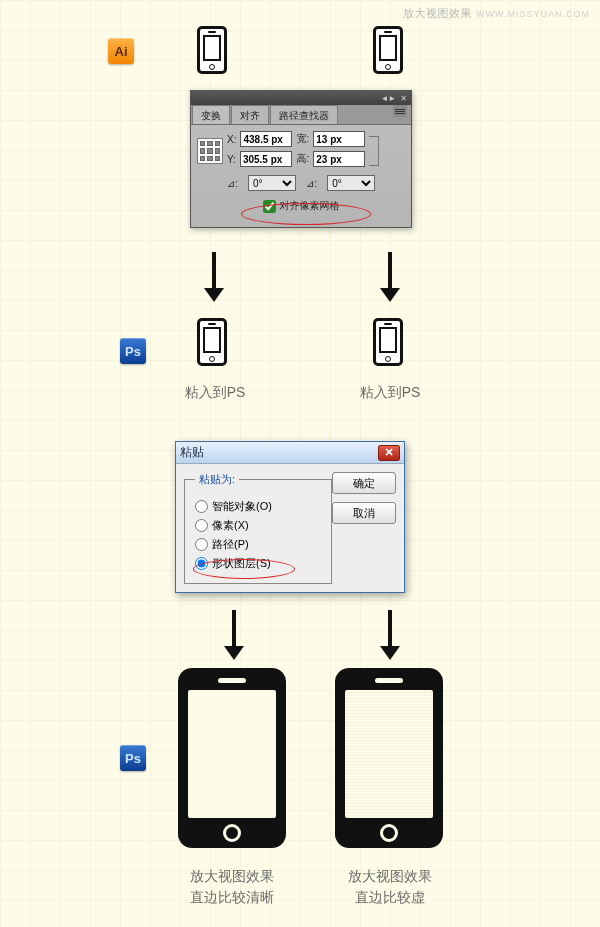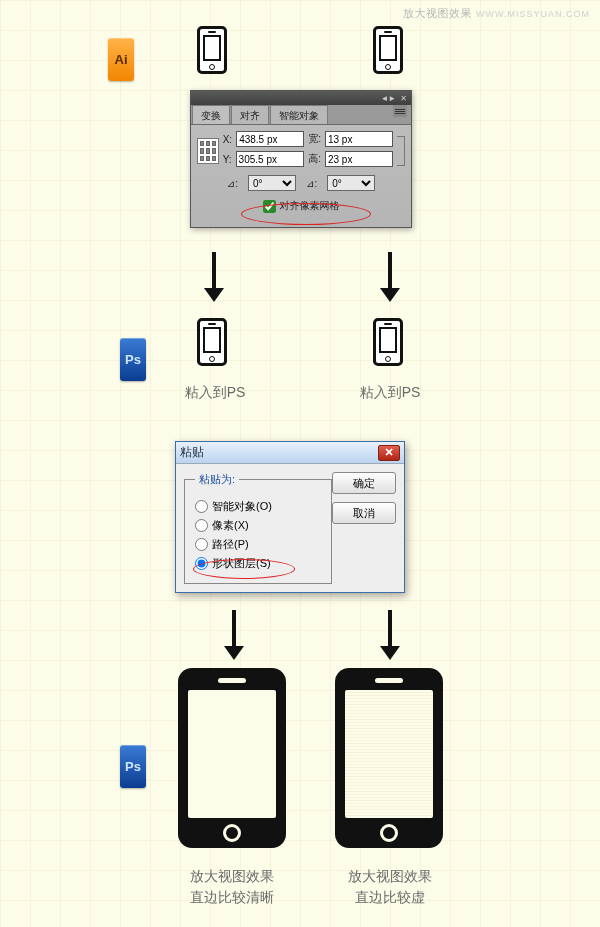--- a/index.html
+++ b/index.html
@@ -17,21 +17,21 @@
   .watermark {
     position: absolute;
     top: 6px; right: 10px;
     font-size: 11px;
     color: #b8b8b8;
     letter-spacing: 0.5px;
   }
   .watermark .url { font-size: 9px; color: #cfcfcf; margin-left: 4px; letter-spacing: 1px; }
 
   .app-icon {
-    width: 26px; height: 43px;
+    width: 26px; height: 26px;
     border-radius: 3px;
     position: absolute;
     display: flex; align-items: center; justify-content: center;
     font-weight: bold; font-size: 13px;
     box-shadow: 0 1px 2px rgba(0,0,0,0.3), inset 0 1px 0 rgba(255,255,255,0.3);
   }
   .ai-icon { background: linear-gradient(#ffb347,#f28500); color: #5a2d00; }
   .ps-icon { background: linear-gradient(#3a7bd5,#0a3d91); color: #cde4ff; margin-left: 12px; }
 
   .phone-small {
@@ -148,22 +148,22 @@
   .panel .row { display: flex; align-items: center; gap: 4px; margin-bottom: 4px; }
   .panel .ref {
     width: 26px; height: 26px;
     background: #fff;
     border: 1px solid #777;
     display: grid; grid-template-columns: repeat(3,1fr); grid-template-rows: repeat(3,1fr);
     padding: 2px; gap: 2px;
   }
   .panel .ref i { background: #888; border: 1px solid #666; }
   .panel input[type=text] {
-    width: 68px; height: 16px; font-size: 10px;
-    border: 1px solid #555; background: #fff; padding: 0 2px;
+    width: 52px; height: 16px; font-size: 10px;
+    border: 1px solid #555; background: #fff; padding: 0 2px; font-weight: bold;
   }
   .panel label { font-size: 10px; }
   .panel select {
     height: 16px; font-size: 10px; width: 48px;
     border: 1px solid #666; background: #e8e8e8;
   }
   .panel .checkrow {
     display: flex; justify-content: center; align-items: center; gap: 4px;
     padding: 4px 0 8px;
   }
@@ -268,21 +268,21 @@
   </div>
 
 <div class="panel">
   <div class="titlebar">
       <span>◄►</span>
       <span>✕</span>
     </div>
   <div class="tabs">
     <div class="tab active">变换</div>
     <div class="tab">对齐</div>
-    <div class="tab">智能对象</div>
+    <div class="tab">路径查找器</div>
     <div class="menu">
         <i></i>
         <i></i>
         <i></i>
       </div>
   </div>
   <div class="content">
     <div class="row">
       <div class="ref">
           <i></i>

